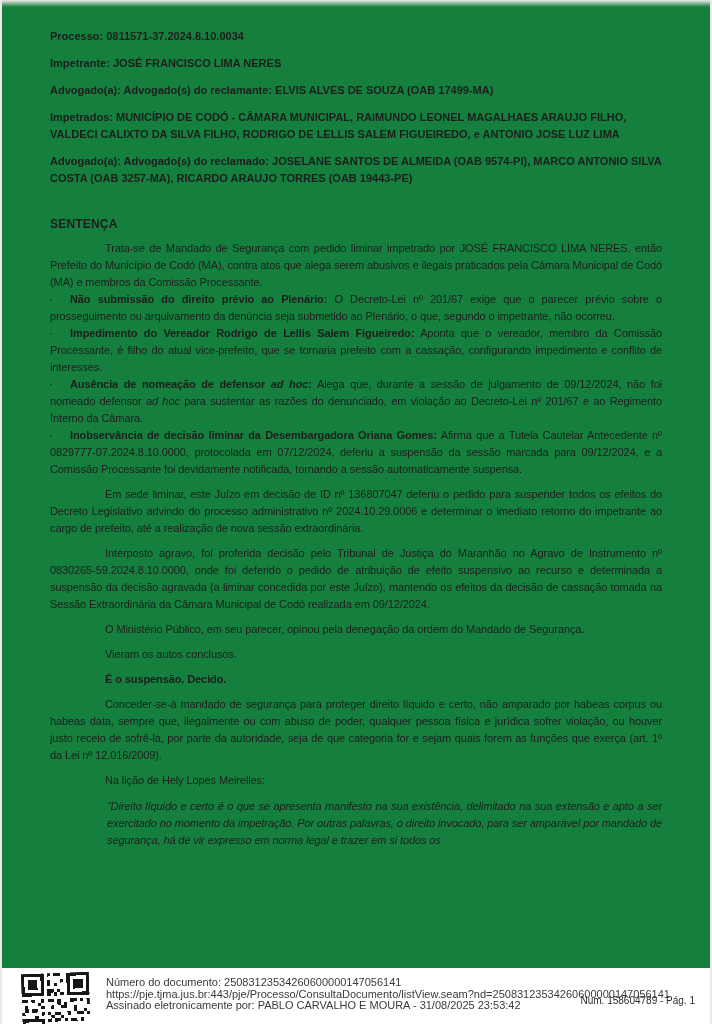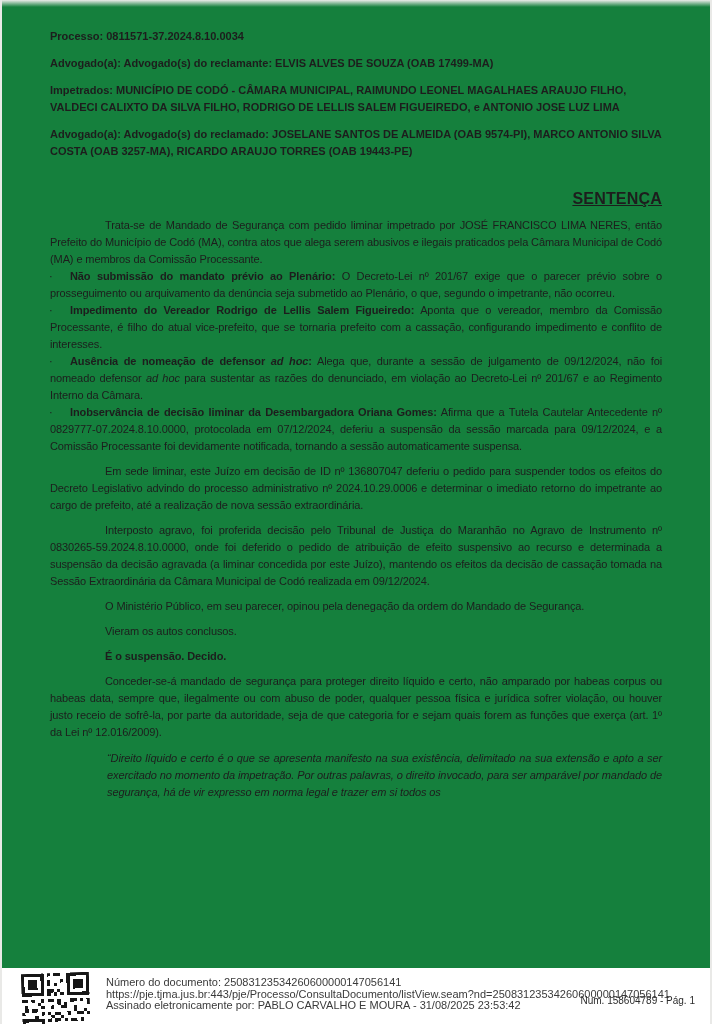--- a/index.html
+++ b/index.html
@@ -30,24 +30,23 @@
   }
   .case-header { margin: 0; }
   .hline {
     font-weight: 700;
     font-size: 11px;
     line-height: 17px;
     margin: 0 0 10px 0;
     text-align: left;
   }
   .doc-title {
-    text-align: right;
-    font-size: 16px;
+    text-align: left;
+    font-size: 12px;
     font-weight: 700;
-    text-decoration: underline;
     margin: 30px 0 0 0;
     letter-spacing: 0.2px;
   }
   .section-heading {
     font-size: 11px;
     font-weight: 700;
     margin: 28px 0 0 67px;
     white-space: pre-wrap;
   }
   .doc-body {
@@ -103,40 +102,42 @@
   }
 </style>
 </head>
 <body>
 
 <div class="page">
   <div class="page-inner">
 
     <header class="case-header">
       <p class="hline">Processo: 0811571-37.2024.8.10.0034</p>
+      <p class="hline">Impetrante: JOSÉ FRANCISCO LIMA NERES</p>
       <p class="hline">Advogado(a): Advogado(s) do reclamante: ELVIS ALVES DE SOUZA (OAB 17499-MA)</p>
       <p class="hline">Impetrados: MUNICÍPIO DE CODÓ - CÂMARA MUNICIPAL, RAIMUNDO LEONEL MAGALHAES ARAUJO FILHO, VALDECI CALIXTO DA SILVA FILHO, RODRIGO DE LELLIS SALEM FIGUEIREDO, e ANTONIO JOSE LUZ LIMA</p>
       <p class="hline">Advogado(a): Advogado(s) do reclamado: JOSELANE SANTOS DE ALMEIDA (OAB 9574-PI), MARCO ANTONIO SILVA COSTA (OAB 3257-MA), RICARDO ARAUJO TORRES (OAB 19443-PE)</p>
     </header>
 
     <h1 class="doc-title">SENTENÇA</h1>
 
 
     <div class="doc-body">
         <p class="indent"><span>Trata-se de Mandado de Segurança com pedido liminar impetrado por JOSÉ FRANCISCO LIMA NERES, então Prefeito do Município de Codó (MA), contra atos que alega serem abusivos e ilegais praticados pela Câmara Municipal de Codó (MA) e membros da Comissão Processante.</span></p>
-        <p class="bullet"><span class="bullet-marker">·</span><span style="font-weight: 700;">Não submissão do mandato prévio ao Plenário:</span><span> O Decreto-Lei nº 201/67 exige que o parecer prévio sobre o prosseguimento ou arquivamento da denúncia seja submetido ao Plenário, o que, segundo o impetrante, não ocorreu.</span></p>
+        <p class="bullet"><span class="bullet-marker">·</span><span style="font-weight: 700;">Não submissão do direito prévio ao Plenário:</span><span> O Decreto-Lei nº 201/67 exige que o parecer prévio sobre o prosseguimento ou arquivamento da denúncia seja submetido ao Plenário, o que, segundo o impetrante, não ocorreu.</span></p>
         <p class="bullet"><span class="bullet-marker">·</span><span style="font-weight: 700;">Impedimento do Vereador Rodrigo de Lellis Salem Figueiredo:</span><span> Aponta que o vereador, membro da Comissão Processante, é filho do atual vice-prefeito, que se tornaria prefeito com a cassação, configurando impedimento e conflito de interesses.</span></p>
         <p class="bullet"><span class="bullet-marker">·</span><span style="font-weight: 700;">Ausência de nomeação de defensor </span><span style="font-weight: 700; font-style: italic;">ad hoc</span><span style="font-weight: 700;">:</span><span> Alega que, durante a sessão de julgamento de 09/12/2024, não foi nomeado defensor </span><span style="font-style: italic;">ad hoc</span><span> para sustentar as razões do denunciado, em violação ao Decreto-Lei nº 201/67 e ao Regimento Interno da Câmara.</span></p>
         <p class="bullet"><span class="bullet-marker">·</span><span style="font-weight: 700;">Inobservância de decisão liminar da Desembargadora Oriana Gomes:</span><span> Afirma que a Tutela Cautelar Antecedente nº 0829777-07.2024.8.10.0000, protocolada em 07/12/2024, deferiu a suspensão da sessão marcada para 09/12/2024, e a Comissão Processante foi devidamente notificada, tornando a sessão automaticamente suspensa.</span></p>
         <p class="indent"><span>Em sede liminar, este Juízo em decisão de ID nº 136807047 deferiu o pedido para suspender todos os efeitos do Decreto Legislativo advindo do processo administrativo nº 2024.10.29.0006 e determinar o imediato retorno do impetrante ao cargo de prefeito, até a realização de nova sessão extraordinária.</span></p>
         <p class="indent"><span>Interposto agravo, foi proferida decisão pelo Tribunal de Justiça do Maranhão no Agravo de Instrumento nº 0830265-59.2024.8.10.0000, onde foi deferido o pedido de atribuição de efeito suspensivo ao recurso e determinada a suspensão da decisão agravada (a liminar concedida por este Juízo), mantendo os efeitos da decisão de cassação tomada na Sessão Extraordinária da Câmara Municipal de Codó realizada em 09/12/2024.</span></p>
         <p class="indent"><span>O Ministério Público, em seu parecer, opinou pela denegação da ordem do Mandado de Segurança.</span></p>
         <p class="indent"><span>Vieram os autos conclusos.</span></p>
         <p class="indent"><span style="font-weight: 700;">É o suspensão. Decido.</span></p>
         <p class="indent"><span>Conceder-se-á mandado de segurança para proteger direito líquido e certo, não amparado por habeas corpus ou habeas data, sempre que, ilegalmente ou com abuso de poder, qualquer pessoa física e jurídica sofrer violação, ou houver justo receio de sofrê-la, por parte da autoridade, seja de que categoria for e sejam quais forem as funções que exerça (art. 1º da Lei nº 12.016/2009).</span></p>
+        <p class="indent"><span>Na lição de Hely Lopes Meirelles:</span></p>
         <p class="quote"><span>“Direito líquido e certo é o que se apresenta manifesto na sua existência, delimitado na sua extensão e apto a ser exercitado no momento da impetração. Por outras palavras, o direito invocado, para ser amparável por mandado de segurança, há de vir expresso em norma legal e trazer em si todos os</span></p>
       </div>
 
   </div>
 
   <div class="footer-strip">
     <div class="qr">
       <svg viewBox="0 0 21 21" width="68" height="68" shape-rendering="crispEdges">
         <rect width="21" height="21" fill="#ffffff"></rect>
         <path fill="#161616" d="M0 0h7v1h-7z M0 1h1v5h-1z M6 1h1v5h-1z M0 6h7v1h-7z M2 2h3v3h-3z M14 0h7v1h-7z M14 1h1v5h-1z M20 1h1v5h-1z M14 6h7v1h-7z M16 2h3v3h-3z M0 14h7v1h-7z M0 15h1v5h-1z M6 15h1v5h-1z M0 20h7v1h-7z M2 16h3v3h-3z M8 0h1v1h-1z M10 0h2v1h-2z M8 2h1v2h-1z M10 3h1v1h-1z M12 2h1v1h-1z M8 5h2v1h-2z M11 5h1v1h-1z M8 6h1v1h-1z M10 6h1v1h-1z M12 6h1v1h-1z M6 8h1v1h-1z M6 10h1v1h-1z M6 12h1v1h-1z M0 8h2v1h-2z M3 8h1v1h-1z M5 9h1v1h-1z M1 10h1v2h-1z M3 11h2v1h-2z M0 12h1v1h-1z M4 13h1v1h-1z M8 8h2v1h-2z M11 8h1v2h-1z M13 9h1v1h-1z M15 8h2v1h-2z M18 8h1v1h-1z M20 8h1v2h-1z M9 10h1v1h-1z M12 10h2v1h-2z M16 10h1v2h-1z M19 11h1v1h-1z M8 12h1v1h-1z M10 12h2v1h-2z M14 12h1v1h-1z M17 12h2v1h-2z M20 12h1v1h-1z M9 13h1v1h-1z M12 13h1v1h-1z M8 14h1v1h-1z M10 14h2v1h-2z M13 14h1v1h-1z M15 14h2v1h-2z M18 14h1v1h-1z M8 16h1v2h-1z M10 16h1v1h-1z M12 16h2v1h-2z M15 16h1v1h-1z M17 17h2v1h-2z M20 16h1v2h-1z M9 18h2v1h-2z M12 18h1v1h-1z M14 18h1v2h-1z M16 19h1v1h-1z M8 20h2v1h-2z M11 20h1v1h-1z M13 20h1v1h-1z M18 20h2v1h-2z"></path>

